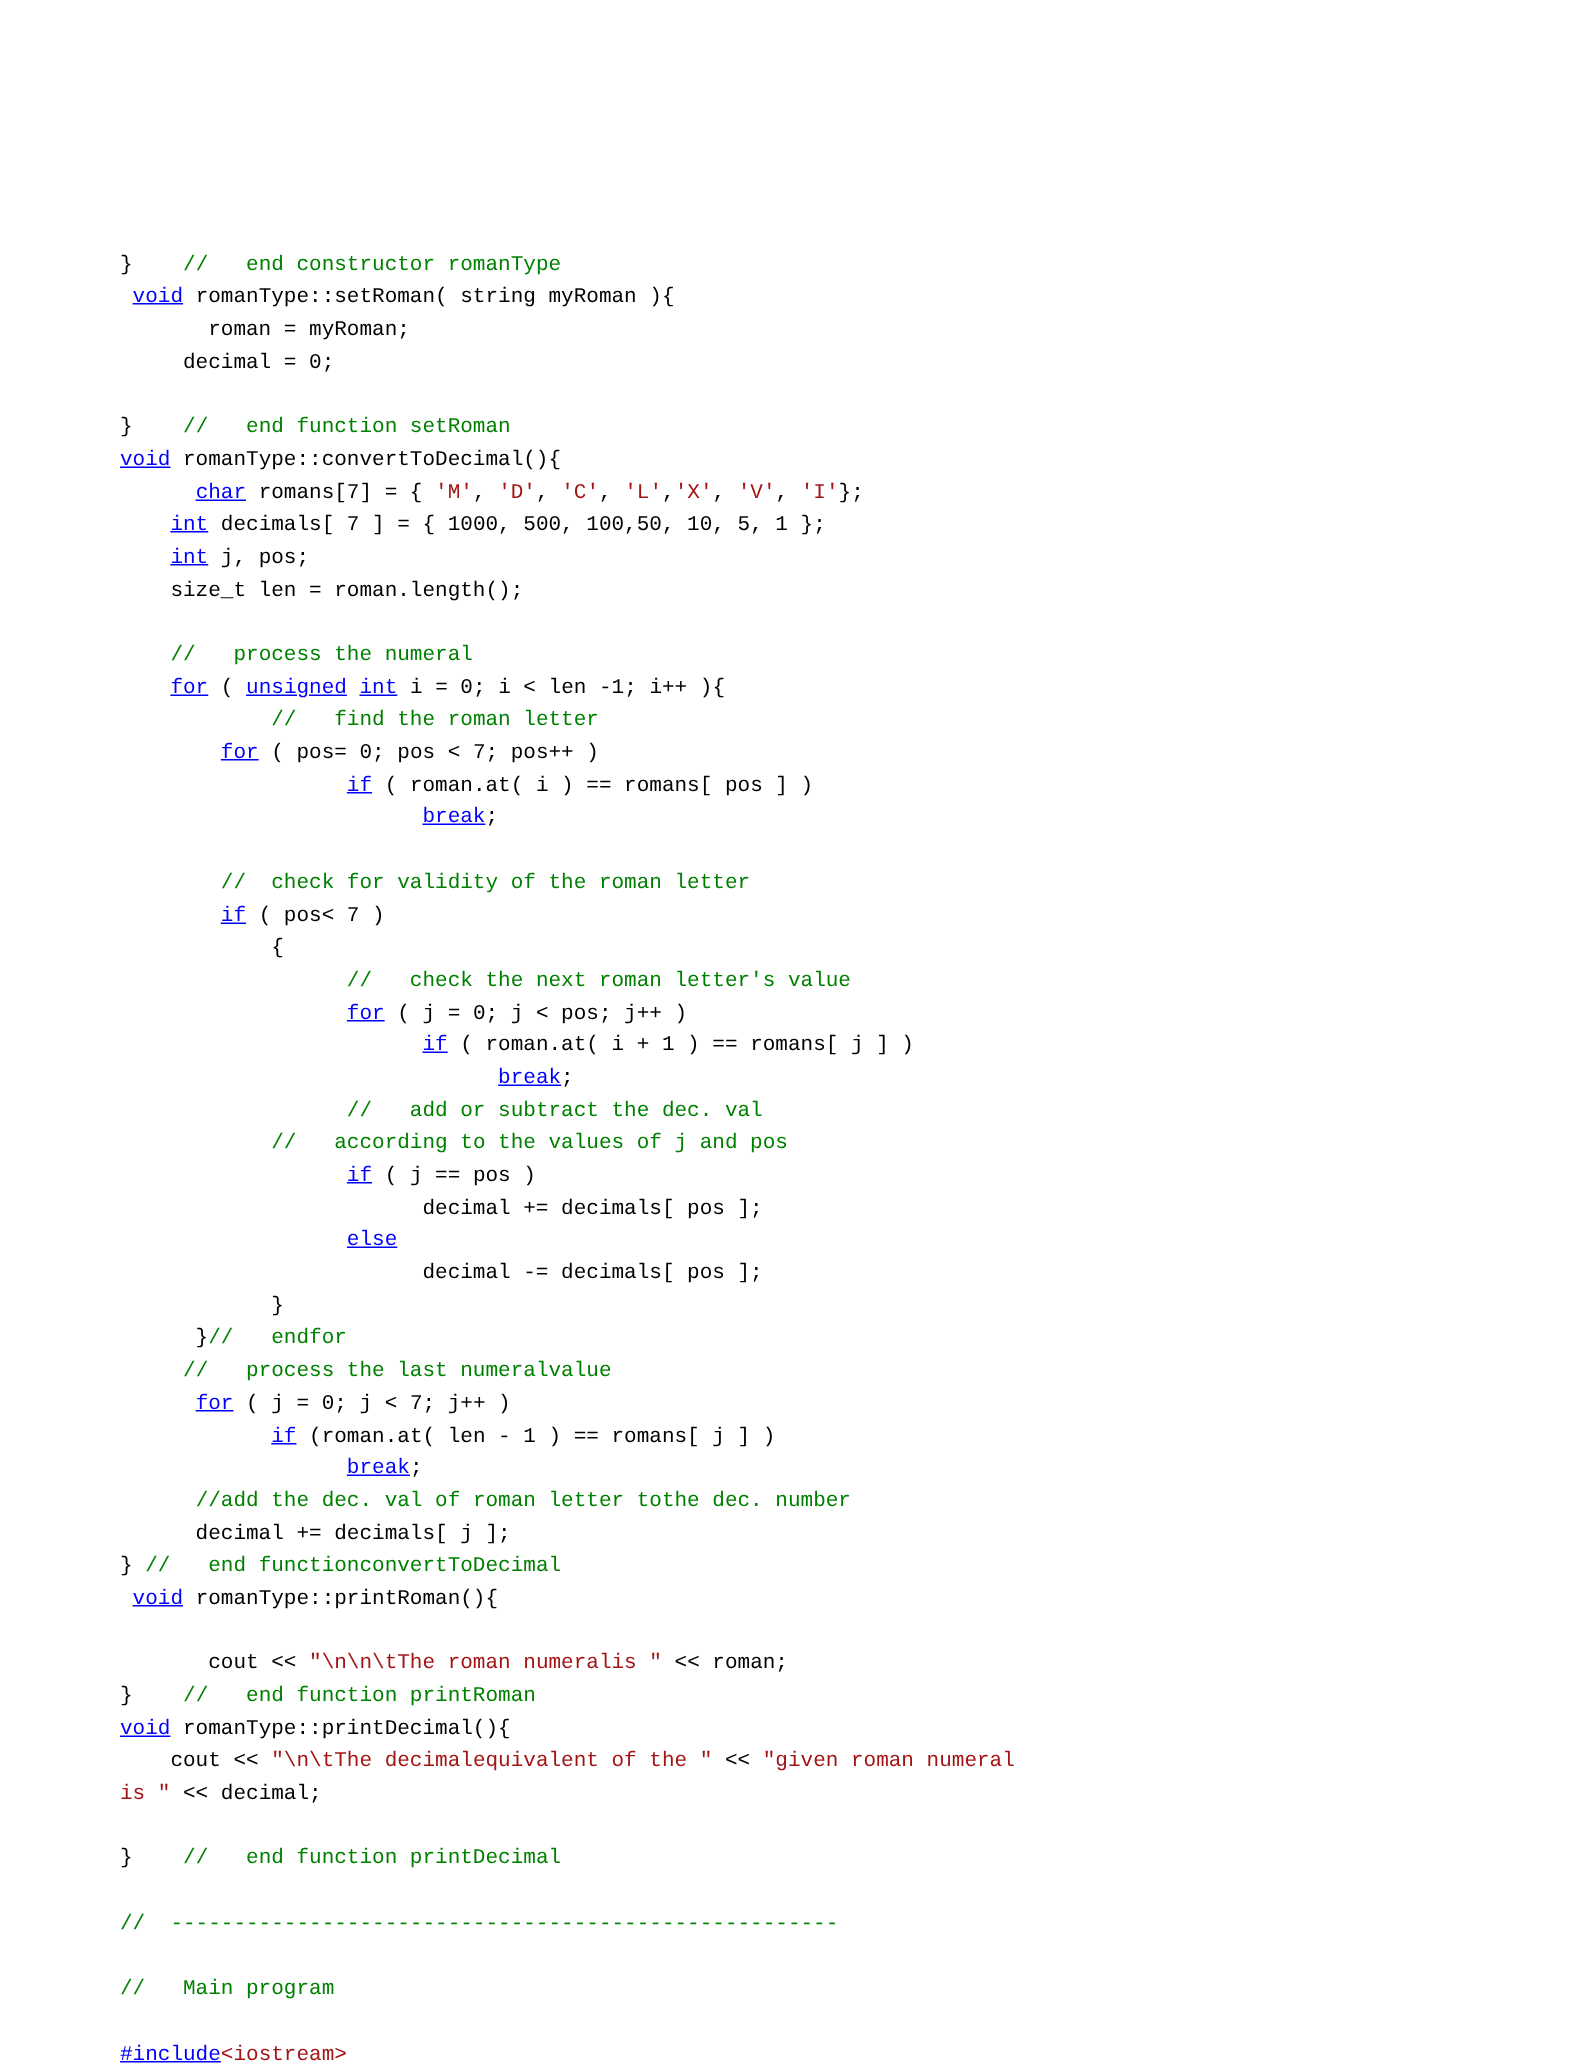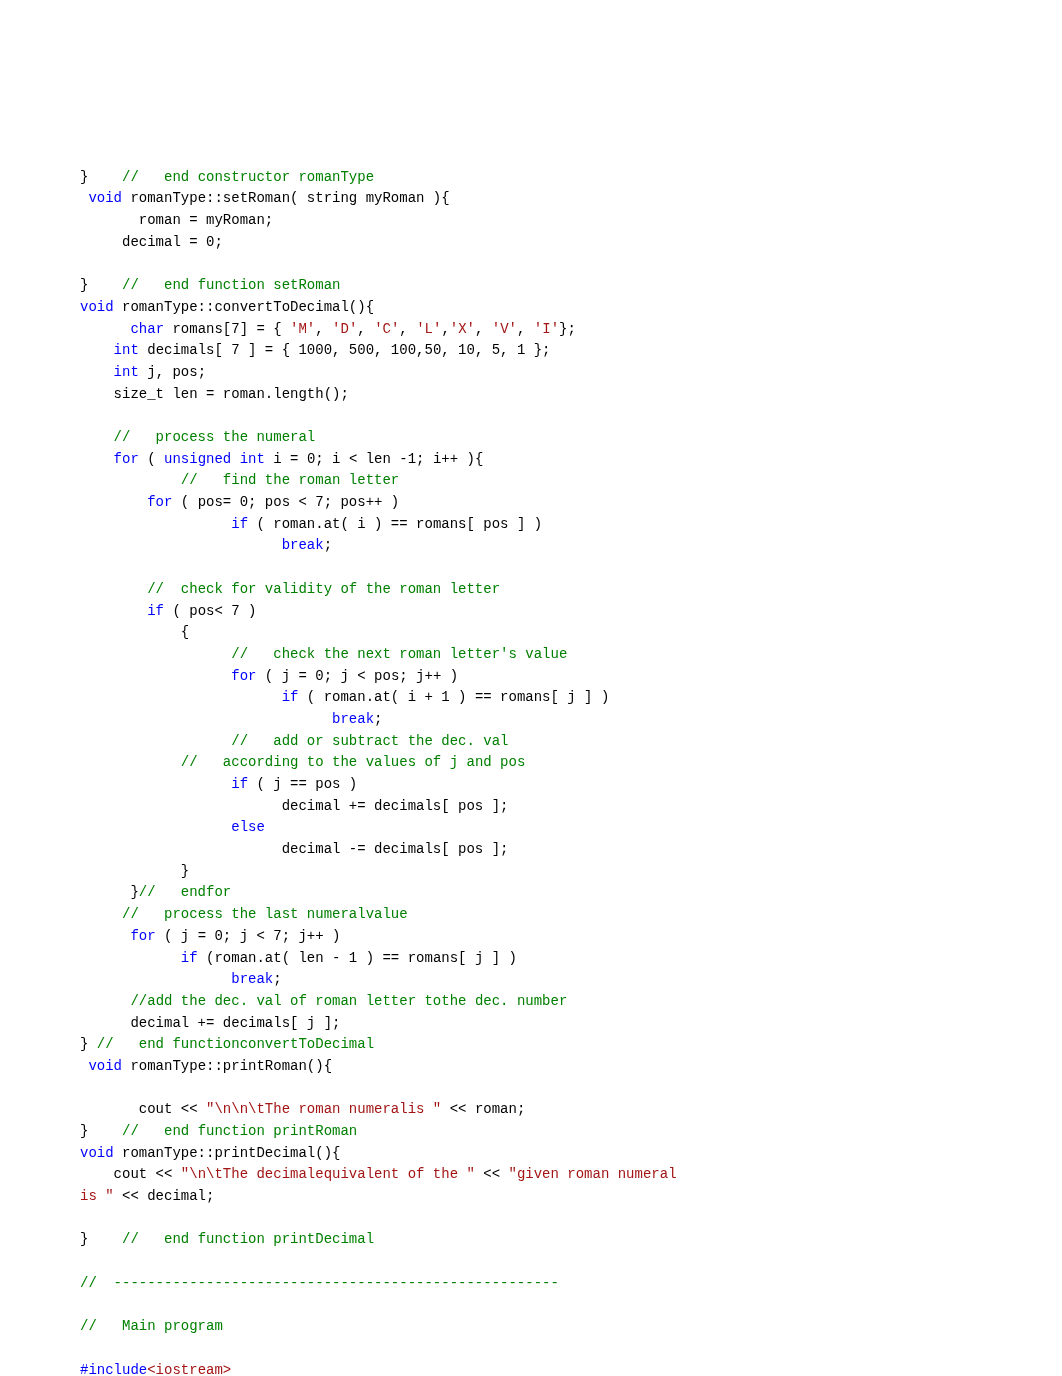--- a/index.html
+++ b/index.html
@@ -7,21 +7,21 @@
     background: #ffffff;
     width: 1062px;
     height: 1376px;
     padding: 80px 80px 40px 80px;
     font-family: "Courier New", Courier, monospace;
     font-size: 14px;
     line-height: 1.55;
     white-space: pre;
     overflow: hidden;
   }
-  .kw   { color: #0000ff; }  
+  .kw   { color: #0000ff; text-decoration: underline; }  
   .cm   { color: #008000; }  
   .str  { color: #a31515; }  
   .pl   { color: #000000; }  
 </style>
 </head>
 <body>
 
 
 
 <div id="code"><div><span class="pl">}    </span><span class="cm">//   end constructor romanType</span></div><div><span class="pl"> </span><span class="kw">void</span><span class="pl"> romanType::setRoman( string myRoman ){</span></div><div><span class="pl">       roman = myRoman;</span></div><div><span class="pl">     decimal = 0;</span></div><div>&nbsp;</div><div><span class="pl">}    </span><span class="cm">//   end function setRoman</span></div><div><span class="kw">void</span><span class="pl"> romanType::convertToDecimal(){</span></div><div><span class="pl">      </span><span class="kw">char</span><span class="pl"> romans[7] = { </span><span class="str">'M'</span><span class="pl">, </span><span class="str">'D'</span><span class="pl">, </span><span class="str">'C'</span><span class="pl">, </span><span class="str">'L'</span><span class="pl">,</span><span class="str">'X'</span><span class="pl">, </span><span class="str">'V'</span><span class="pl">, </span><span class="str">'I'</span><span class="pl">};</span></div><div><span class="pl">    </span><span class="kw">int</span><span class="pl"> decimals[ 7 ] = { 1000, 500, 100,50, 10, 5, 1 };</span></div><div><span class="pl">    </span><span class="kw">int</span><span class="pl"> j, pos;</span></div><div><span class="pl">    size_t len = roman.length();</span></div><div>&nbsp;</div><div><span class="pl">    </span><span class="cm">//   process the numeral</span></div><div><span class="pl">    </span><span class="kw">for</span><span class="pl"> ( </span><span class="kw">unsigned</span><span class="pl"> </span><span class="kw">int</span><span class="pl"> i = 0; i &lt; len -1; i++ ){</span></div><div><span class="pl">            </span><span class="cm">//   find the roman letter</span></div><div><span class="pl">        </span><span class="kw">for</span><span class="pl"> ( pos= 0; pos &lt; 7; pos++ )</span></div><div><span class="pl">                  </span><span class="kw">if</span><span class="pl"> ( roman.at( i ) == romans[ pos ] )</span></div><div><span class="pl">                        </span><span class="kw">break</span><span class="pl">;</span></div><div>&nbsp;</div><div><span class="pl">        </span><span class="cm">//  check for validity of the roman letter</span></div><div><span class="pl">        </span><span class="kw">if</span><span class="pl"> ( pos&lt; 7 )</span></div><div><span class="pl">            {</span></div><div><span class="pl">                  </span><span class="cm">//   check the next roman letter's value</span></div><div><span class="pl">                  </span><span class="kw">for</span><span class="pl"> ( j = 0; j &lt; pos; j++ )</span></div><div><span class="pl">                        </span><span class="kw">if</span><span class="pl"> ( roman.at( i + 1 ) == romans[ j ] )</span></div><div><span class="pl">                              </span><span class="kw">break</span><span class="pl">;</span></div><div><span class="pl">                  </span><span class="cm">//   add or subtract the dec. val</span></div><div><span class="pl">            </span><span class="cm">//   according to the values of j and pos</span></div><div><span class="pl">                  </span><span class="kw">if</span><span class="pl"> ( j == pos )</span></div><div><span class="pl">                        decimal += decimals[ pos ];</span></div><div><span class="pl">                  </span><span class="kw">else</span></div><div><span class="pl">                        decimal -= decimals[ pos ];</span></div><div><span class="pl">            }</span></div><div><span class="pl">      }</span><span class="cm">//   endfor</span></div><div><span class="pl">     </span><span class="cm">//   process the last numeralvalue</span></div><div><span class="pl">      </span><span class="kw">for</span><span class="pl"> ( j = 0; j &lt; 7; j++ )</span></div><div><span class="pl">            </span><span class="kw">if</span><span class="pl"> (roman.at( len - 1 ) == romans[ j ] )</span></div><div><span class="pl">                  </span><span class="kw">break</span><span class="pl">;</span></div><div><span class="pl">      </span><span class="cm">//add the dec. val of roman letter tothe dec. number</span></div><div><span class="pl">      decimal += decimals[ j ];</span></div><div><span class="pl">} </span><span class="cm">//   end functionconvertToDecimal</span></div><div><span class="pl"> </span><span class="kw">void</span><span class="pl"> romanType::printRoman(){</span></div><div>&nbsp;</div><div><span class="pl">       cout &lt;&lt; </span><span class="str">"\n\n\tThe roman numeralis "</span><span class="pl"> &lt;&lt; roman;</span></div><div><span class="pl">}    </span><span class="cm">//   end function printRoman</span></div><div><span class="kw">void</span><span class="pl"> romanType::printDecimal(){</span></div><div><span class="pl">    cout &lt;&lt; </span><span class="str">"\n\tThe decimalequivalent of the "</span><span class="pl"> &lt;&lt; </span><span class="str">"given roman numeral </span></div><div><span class="str">is "</span><span class="pl"> &lt;&lt; decimal;</span></div><div>&nbsp;</div><div><span class="pl">}    </span><span class="cm">//   end function printDecimal</span></div><div>&nbsp;</div><div><span class="cm">//  -----------------------------------------------------</span></div><div>&nbsp;</div><div><span class="cm">//   Main program</span></div><div>&nbsp;</div><div><span class="kw">#include</span><span class="str">&lt;iostream&gt;</span></div></div>

